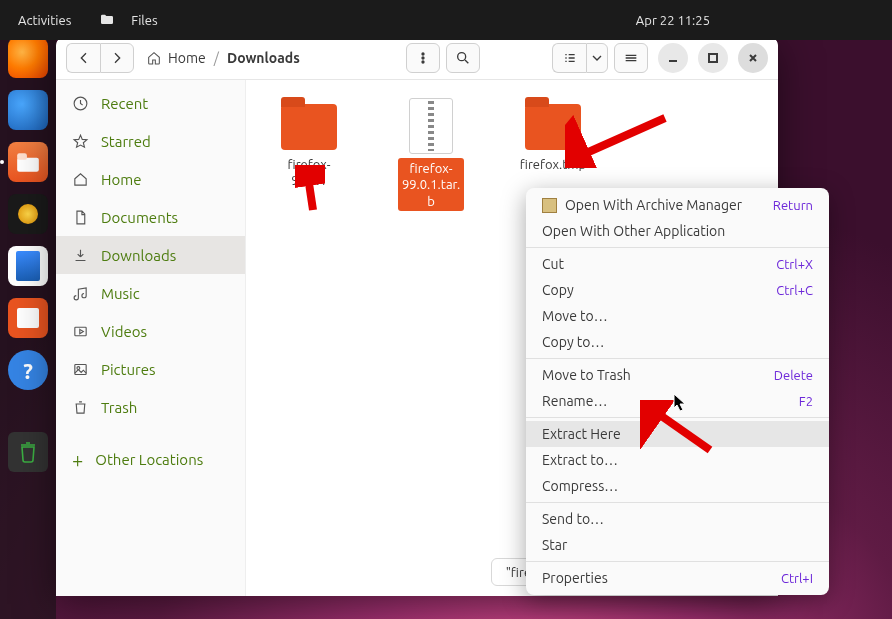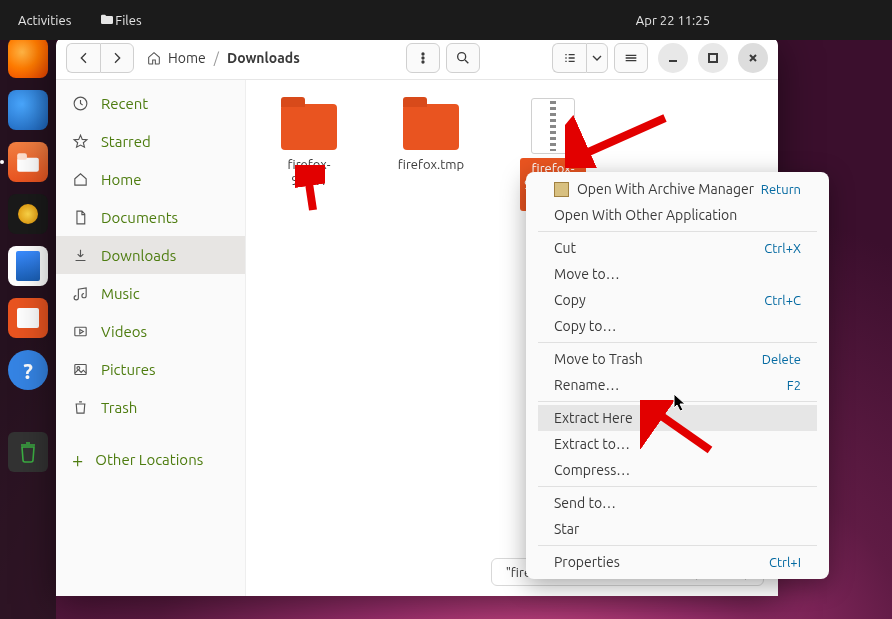--- a/index.html
+++ b/index.html
@@ -6,21 +6,21 @@
 body { width:892px; height:619px; overflow:hidden; background:#000; }
 
 #desktop { position:absolute; top:28px; left:0; width:892px; height:591px;
   background: radial-gradient(ellipse 700px 500px at 60% 110%, #d44a8a 0%, #a03070 25%, #5f1b44 55%, #3b0f2d 100%);
   background-color:#3b0f2d;
 }
 
 
 #topbar { position:absolute; top:0; left:0; width:892px; height:40px; background:#1b1b1b; color:#e6e6e6; display:flex; align-items:center; font-size:13px; z-index:100; }
 #topbar .left { display:flex; align-items:center; gap:28px; padding-left:18px; }
-#topbar .files { display:flex; align-items:center; gap:0; }
+#topbar .files { display:flex; align-items:center; gap:16px; }
 #topbar .clock2 { position:absolute; right:182px; }
 #topbar svg { width:16px; height:16px; fill:#e6e6e6; }
 
 
 #dock { position:absolute; top:28px; left:0; width:56px; height:591px; background:rgba(20,20,20,.55); display:flex; flex-direction:column; align-items:center; padding-top:10px; gap:12px; z-index:40; }
 .dock-item { width:40px; height:40px; border-radius:8px; background:#4a4a4a; display:flex; align-items:center; justify-content:center; position:relative; }
 .dock-item.active::before { content:''; position:absolute; left:-8px; top:50%; transform:translateY(-50%); width:4px; height:4px; border-radius:50%; background:#fff; }
 .firefox { background: radial-gradient(circle at 35% 35%, #ffb545 0%, #ff7b00 45%, #e63e00 100%); }
 .thunderbird { background: radial-gradient(circle at 35% 35%, #4aa8ff 0%, #1a5fb4 100%); }
 .files-icon { background: linear-gradient(#f28042,#e95420); }
@@ -59,25 +59,25 @@
 .file .label{font-size:13px;color:#3a3a3a;line-height:1.25;padding:2px 4px;border-radius:3px;}
 .file.selected .label{background:#e95420;color:#fff;}
 .folder-ico{width:56px;height:46px;background:#e95420;border-radius:4px;position:relative;margin-top:6px;}
 .folder-ico::before{content:'';position:absolute;top:-7px;left:0;width:24px;height:10px;background:#d84a1a;border-radius:3px 3px 0 0;}
 .archive-ico{width:44px;height:56px;background:#fff;border:1px solid #d0d0d0;border-radius:3px;position:relative;}
 .archive-ico::after{content:'';position:absolute;top:2px;left:50%;transform:translateX(-50%);width:6px;height:50px;background:repeating-linear-gradient(#888 0 3px,transparent 3px 6px);}
 
 #statusbar{position:absolute;bottom:10px;right:14px;background:#fff;border:1px solid #d8d8d8;border-radius:6px;padding:6px 14px;font-size:13px;color:#3a3a3a;}
 
 
-#ctx{position:absolute;top:172px;left:526px;width:303px;background:#fafafa;border-radius:8px;box-shadow:0 6px 24px rgba(0,0,0,.35);z-index:80;padding:4px 12px;font-size:14px;color:#3a3a3a;}
+#ctx{position:absolute;top:188px;left:526px;width:303px;background:#fafafa;border-radius:8px;box-shadow:0 6px 24px rgba(0,0,0,.35);z-index:80;padding:4px 0;font-size:14px;color:#3a3a3a;}
 .ctx-item{height:26px;display:flex;align-items:center;padding:0 16px;justify-content:space-between;cursor:pointer;}
 .ctx-item:hover,.ctx-item.hl{background:#e6e6e6;}
 .ctx-item .l{display:flex;align-items:center;gap:8px;}
-.ctx-item .sc{color:#0369a1;font-size:13px;}
+.ctx-item .sc{color:#6d28d9;font-size:13px;}
 .ctx-sep{height:1px;background:#e0e0e0;margin:3px 0;}
 .ctx-ico{width:15px;height:15px;background:#d8c080;border:1px solid #a08040;display:inline-block;}
 
 
 .arrow{position:absolute;z-index:90;}
 .arrow svg{display:block;}
 
 #cursor{position:absolute;top:393px;left:673px;z-index:95;}
 </style>
 </head>
@@ -262,30 +262,30 @@
           <span class="plus">+</span>
           <span>Other Locations</span>
         </div>
     </div>
 
     <div id="content">
       <div class="file">
         <div class="folder-ico"></div>
         <span class="label" style="white-space:pre-line">firefox-99.0.1</span>
       </div>
-      <div class="file">
-        <div class="folder-ico"></div>
-        <span class="label">firefox.tmp</span>
-      </div>
       <div class="file selected">
         <div class="archive-ico"></div>
         <span class="label" style="white-space:pre-line">firefox-
 99.0.1.tar.
 b</span>
       </div>
+      <div class="file">
+        <div class="folder-ico"></div>
+        <span class="label">firefox.tmp</span>
+      </div>
     </div>
 
     <div id="statusbar">"firefox-99.0.1.tar.bz2" selected  (77.1 MB)</div>
   </div>
 </div>
 
 <div id="ctx">
   <div class="ctx-item">
       <span class="l">
         <span class="ctx-ico"></span>
@@ -300,28 +300,28 @@
     </div>
   <div class="ctx-sep"></div>
   <div class="ctx-item">
       <span class="l">
         <span>Cut</span>
       </span>
       <span class="sc">Ctrl+X</span>
     </div>
   <div class="ctx-item">
       <span class="l">
+        <span>Copy</span>
+      </span>
+      <span class="sc">Ctrl+C</span>
+    </div>
+  <div class="ctx-item">
+      <span class="l">
         <span>Move to…</span>
       </span>
-    </div>
-  <div class="ctx-item">
-      <span class="l">
-        <span>Copy</span>
-      </span>
-      <span class="sc">Ctrl+C</span>
     </div>
   <div class="ctx-item">
       <span class="l">
         <span>Copy to…</span>
       </span>
     </div>
   <div class="ctx-sep"></div>
   <div class="ctx-item">
       <span class="l">
         <span>Move to Trash</span>

